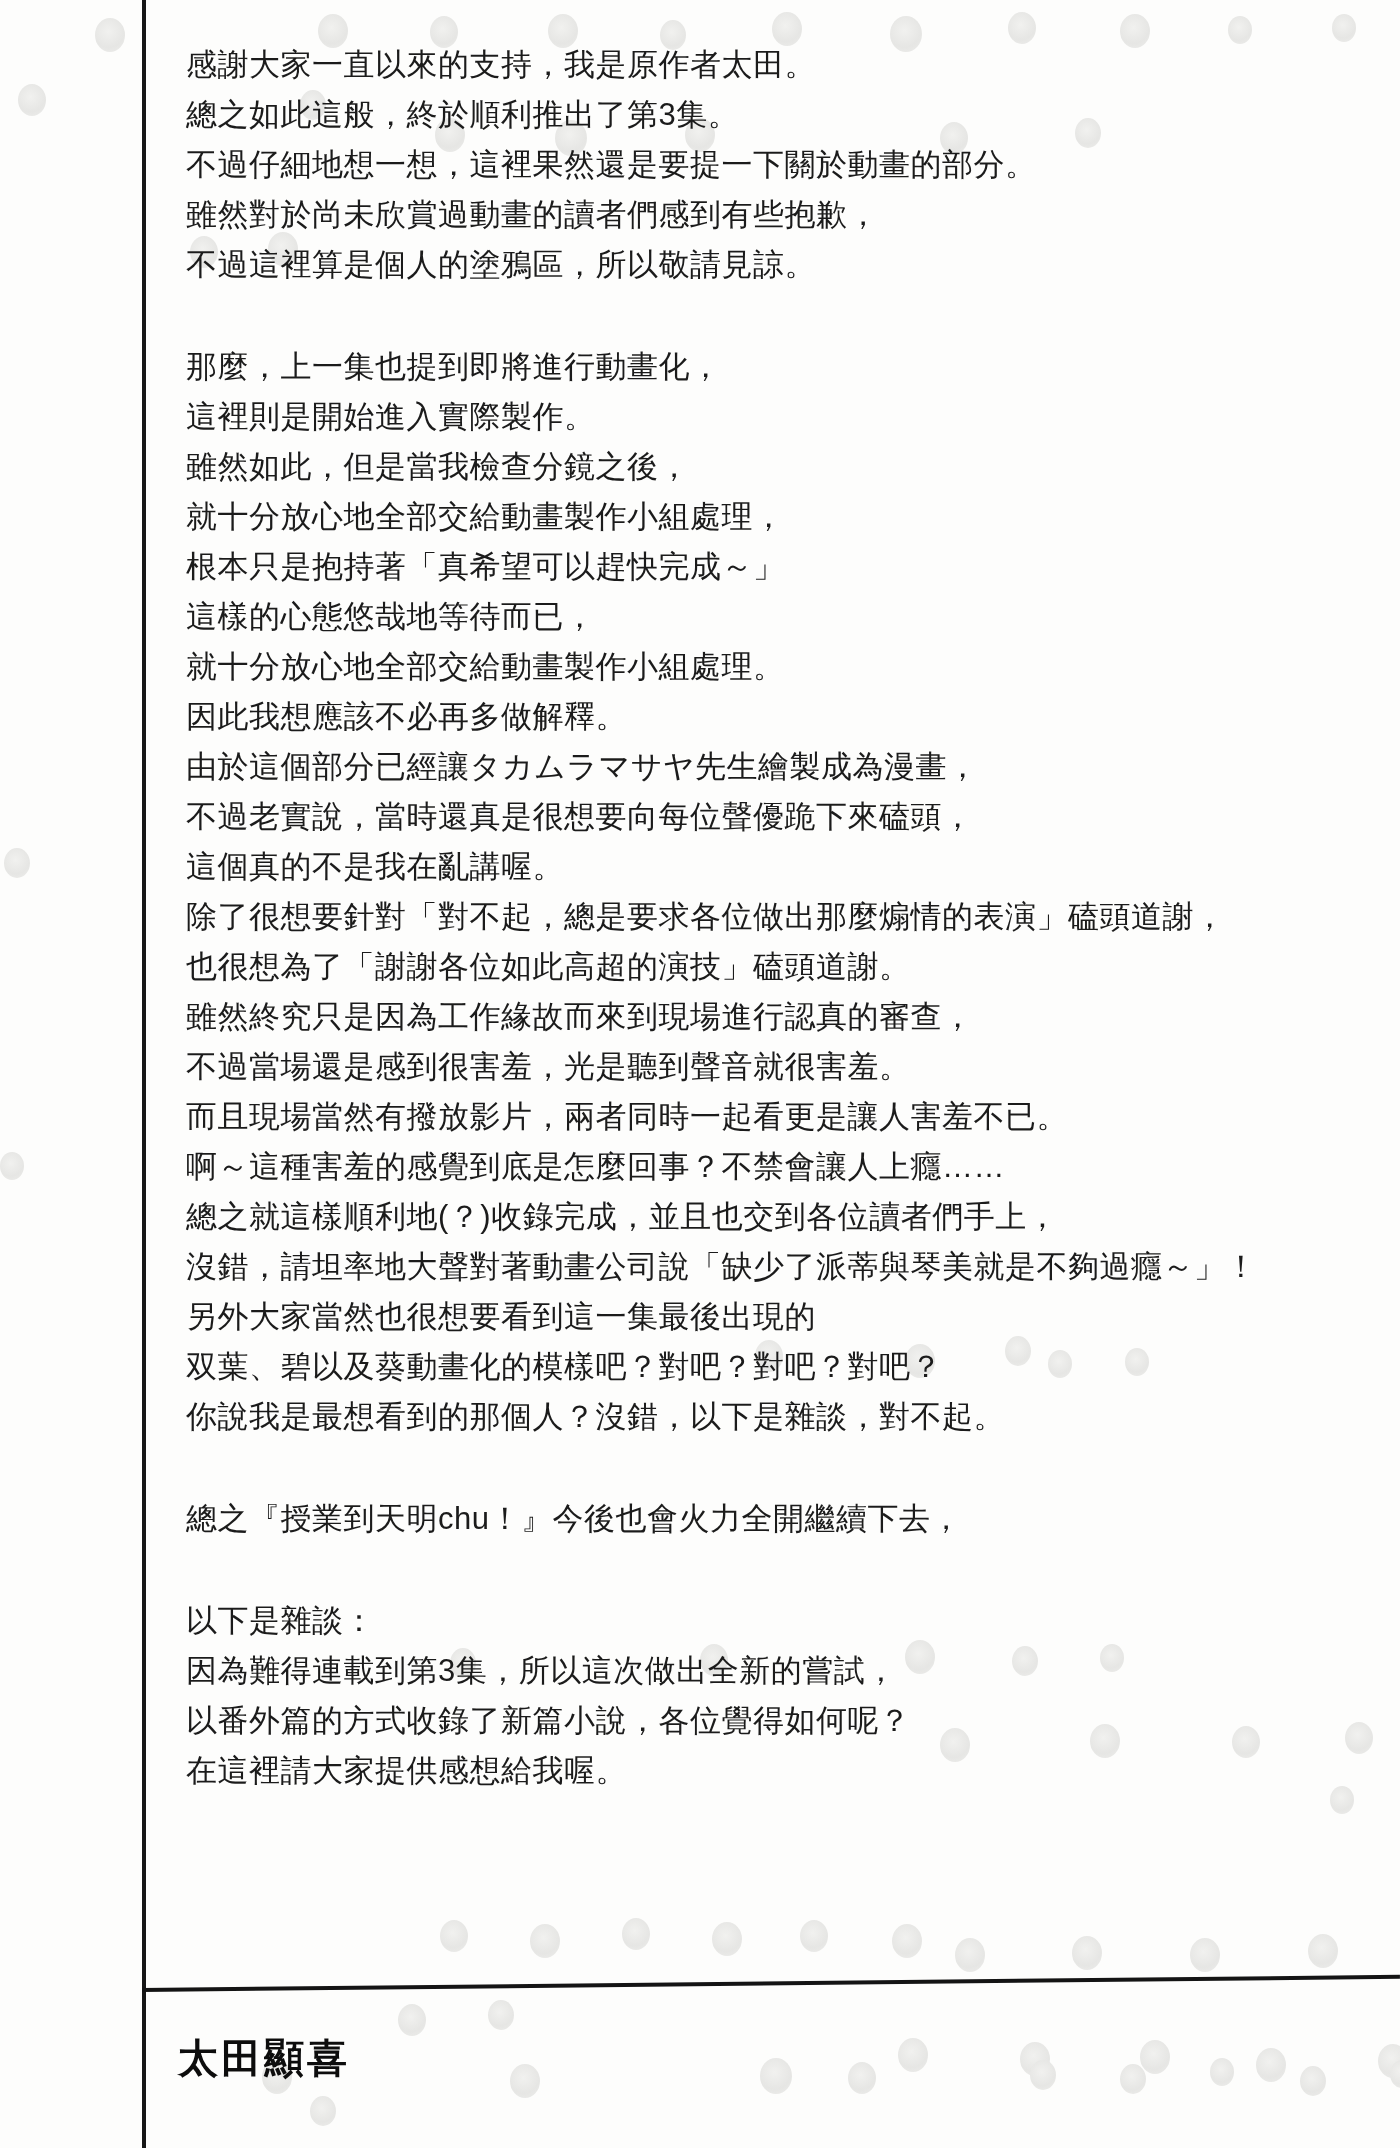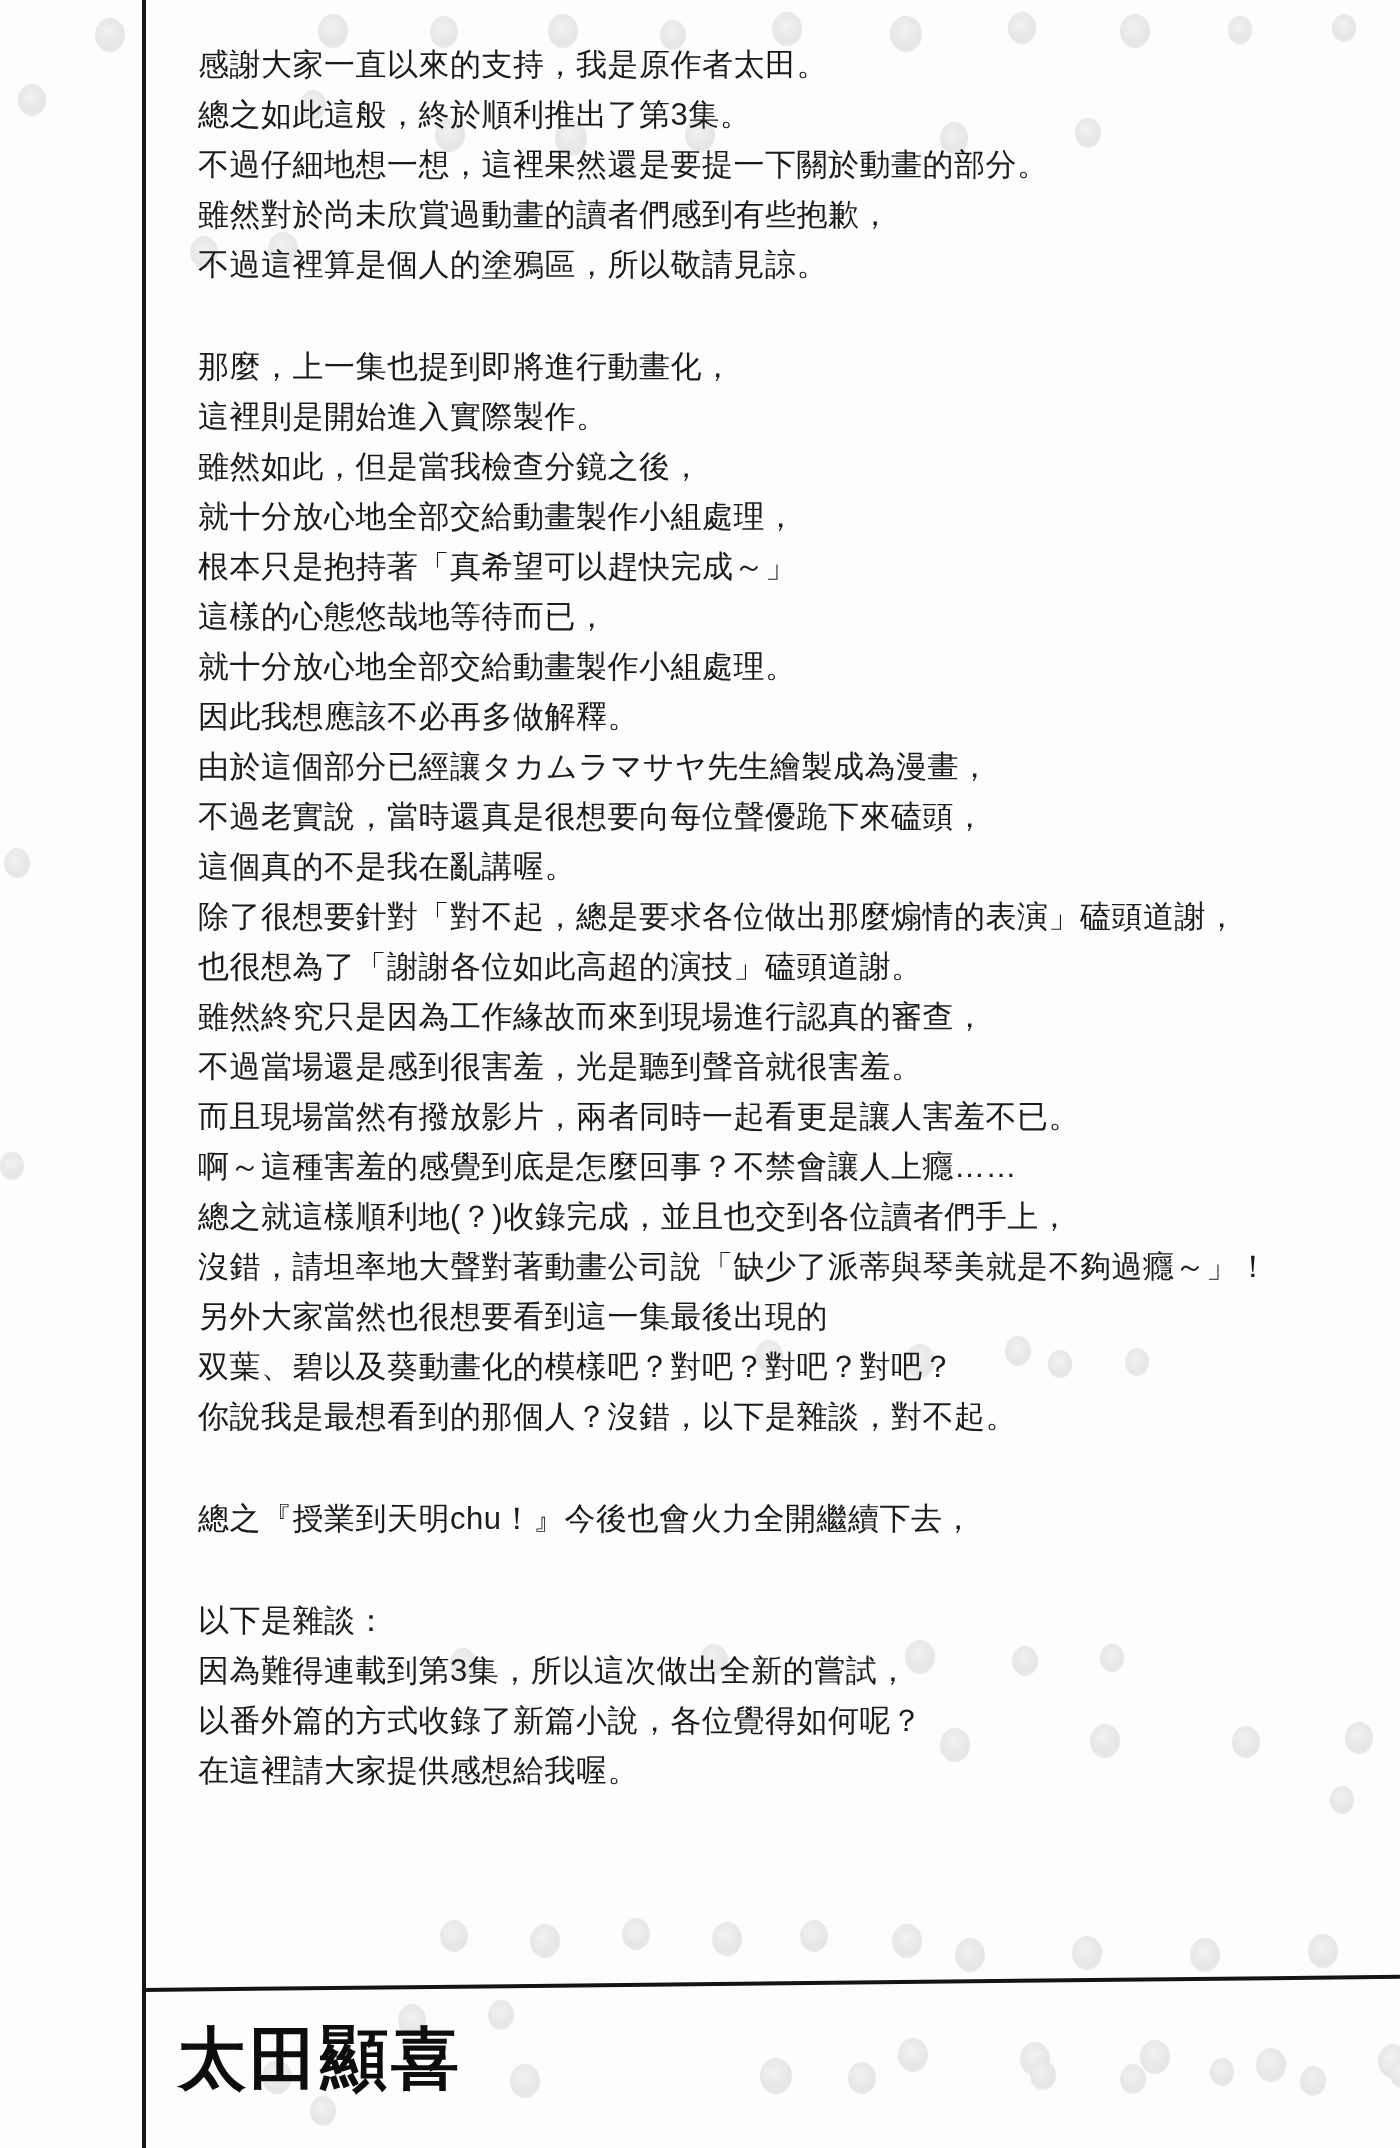--- a/index.html
+++ b/index.html
@@ -36,21 +36,21 @@
     position: absolute;
     left: 186px;
     top: 40px;
     width: 1170px;
     color: #1b1b1b;
     font-size: 31px;
     font-weight: 500;
     letter-spacing: 0.5px;
   }
   .para {
-    margin: 0 0 52px 12px;
+    margin: 0 0 52px 0;
   }
   .para p {
     margin: 0;
     padding: 0;
     line-height: 50px;
     white-space: nowrap;
   }
   
   .bottom-rule {
     position: absolute;
@@ -59,21 +59,21 @@
     width: 1258px;
     height: 4px;
     background: #141414;
     transform: rotate(-0.6deg);
     transform-origin: left center;
   }
   .signature {
     position: absolute;
     left: 178px;
     top: 2028px;
-    font-size: 68px;
+    font-size: 40px;
     font-weight: 900;
     color: #0d0d0d;
     letter-spacing: 3px;
     line-height: 60px;
   }
 </style>
 </head>
 <body>
 
 <div class="page">

